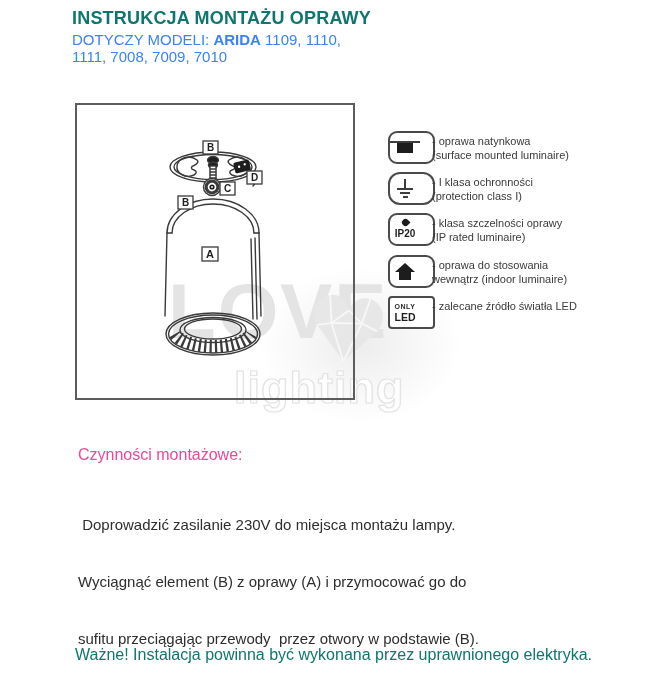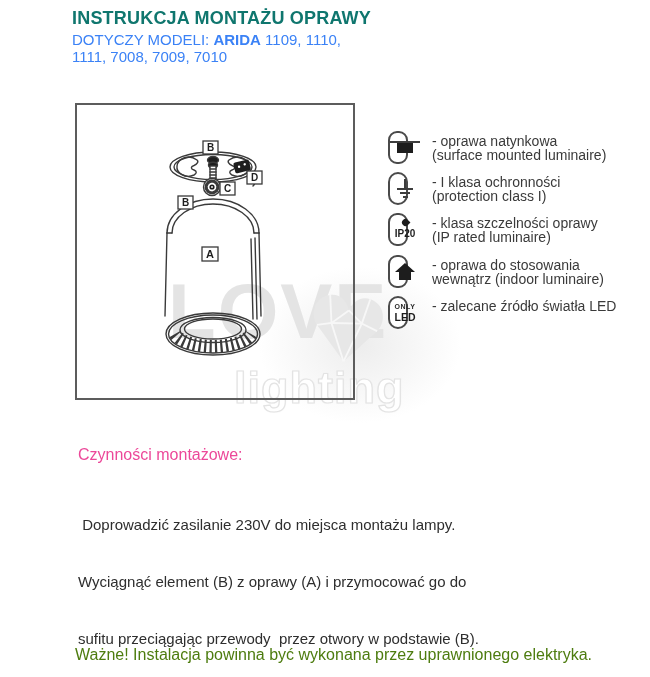--- a/index.html
+++ b/index.html
@@ -28,23 +28,23 @@
     color:#ffffff; -webkit-text-stroke:1.2px #e3e3e3; text-shadow:0 0 2px #eeeeee; letter-spacing:1px; }
 
   
   .frame { position:absolute; left:75px; top:103px; width:280px; height:297px;
     border:2px solid #5c5c5c; z-index:2; background:transparent; }
   .frame svg { display:block; }
 
   
   .legend { position:absolute; left:388px; top:131px; width:215px; height:215px; z-index:3; }
   .legrow { position:absolute; left:0; width:215px; height:38px; }
-  .legicon { position:absolute; left:0; top:0; width:20px; height:33px;
+  .legicon { position:absolute; left:0; top:0; width:47px; height:33px;
     border:2px solid #4a4a4a; border-radius:9px; background:#fff; }
-  .legtext { position:absolute; left:44px; top:3px; font-size:14px; line-height:14px; color:#3a3a3a; white-space:nowrap; }
+  .legtext { position:absolute; left:44px; top:3px; font-size:11px; line-height:14px; color:#3a3a3a; white-space:nowrap; }
   .legtext .en { }
   
   .ic-line { position:absolute; left:0; top:8px; width:30px; height:2px; background:#3d3d3d; }
   .ic-block { position:absolute; left:7px; top:10px; width:16px; height:10px; background:#1d1d1d; }
   
   .ic-earth-v { position:absolute; left:14px; top:5px; width:2px; height:9px; background:#3d3d3d; }
   .ic-earth1 { position:absolute; left:7px;  top:14px;  width:16px; height:2px; background:#3d3d3d; }
   .ic-earth2 { position:absolute; left:10px; top:18px;  width:10px; height:2px; background:#3d3d3d; }
   .ic-earth3 { position:absolute; left:12.5px; top:22px; width:5px;  height:2px; background:#3d3d3d; }
   
@@ -59,21 +59,21 @@
   
   .ic-only { position:absolute; left:0; top:5px; width:30px; text-align:center;
     font-size:7px; font-weight:bold; color:#2a2a2a; letter-spacing:.5px; }
   .ic-led { position:absolute; left:0; top:13px; width:30px; text-align:center;
     font-size:10.5px; font-weight:bold; color:#1d1d1d; }
 
   
   .actions-heading { position:absolute; left:78px; top:446px; font-size:16px; color:#ec4899; z-index:5; }
   .para { position:absolute; left:78px; top:477px; width:470px; font-size:15px;
     line-height:19px; color:#2e2e2e; white-space:pre-wrap; z-index:5; }
-  .warning { position:absolute; left:75px; top:646px; font-size:16px; color:#4d7c0f; z-index:5; }
+  .warning { position:absolute; left:75px; top:646px; font-size:16px; color:#0f766e; z-index:5; }
 
   text { font-family:"Liberation Sans", sans-serif; }
 </style>
 </head>
 <body>
 
 <div class="header">
   <div class="title">INSTRUKCJA MONTAŻU OPRAWY</div>
   <div class="subtitle">
     <span>DOTYCZY MODELI: </span><b>ARIDA</b><span> 1109, 1110,</span><br>
@@ -203,21 +203,21 @@
       <div class="ic-roof"></div>
       <div class="ic-house"></div>
     </div>
     <div class="legtext">
       <span>- oprawa do stosowania</span><br>
       <span>wewnątrz </span><span class="en">(indoor luminaire)</span>
     </div>
   </div>
 
   <div class="legrow" style="top:165px">
-    <div class="legicon" style="border-radius:12px">
+    <div class="legicon" style="border-radius:4px">
       <div class="ic-only">ONLY</div>
       <div class="ic-led">LED</div>
     </div>
     <div class="legtext">
       <span>- zalecane źródło światła LED</span><br>
     </div>
   </div>
 
 </div>
 

